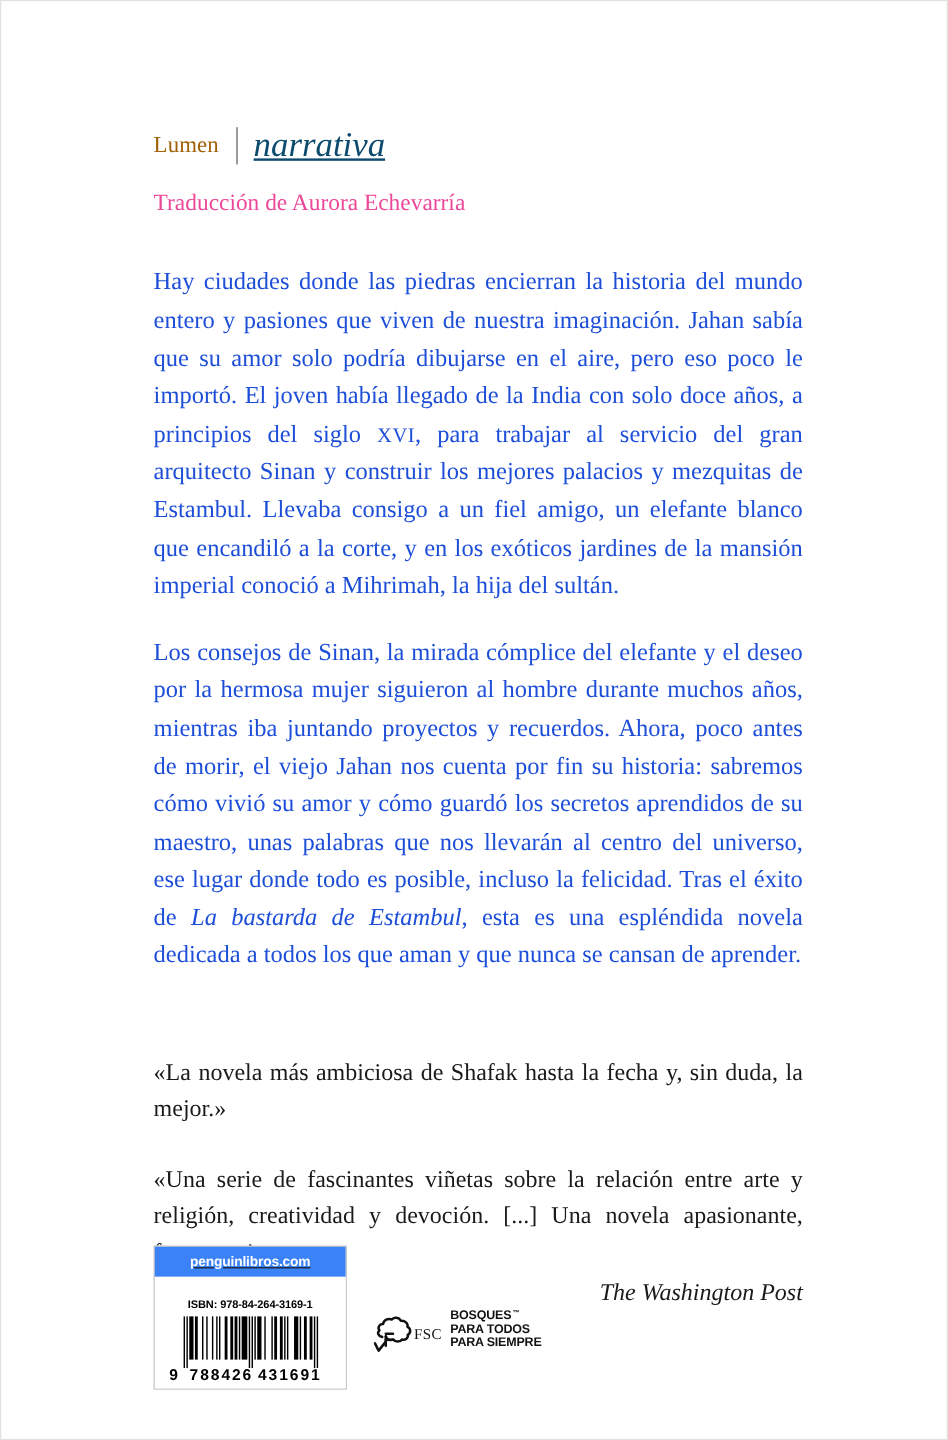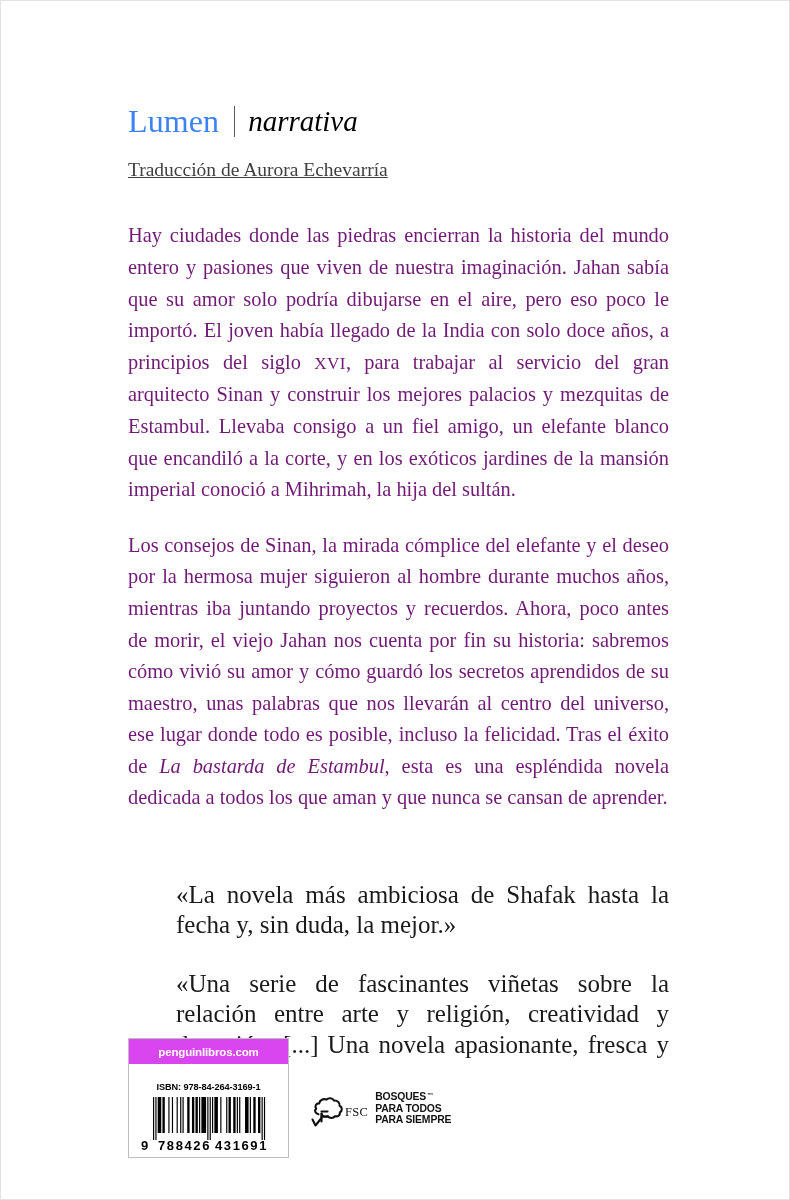--- a/index.html
+++ b/index.html
@@ -27,76 +27,75 @@
   }
 
   
   .imprint {
     margin-top: 103px;
     display: flex;
     align-items: center;
     height: 34px;
   }
   .imprint-name {
-    font-size: 32px;
+    font-size: 19px;
     line-height: 1;
     letter-spacing: 0.1px;
-    color: #3b82f6;
+    color: #a16207;
   }
   .imprint-rule {
     width: 1px;
     height: 31px;
     background: #5a5a5a;
     margin: 0 13px 0 15px;
   }
   .imprint-collection {
     font-size: 29px;
     font-style: italic;
     line-height: 1;
-    color: #000000;
+    color: #0c4a6e;
+    text-decoration: underline;
   }
 
   .translator {
     margin-top: 20px;
     font-size: 19.5px;
     line-height: 1.25;
-    color: #404040;
-    text-decoration: underline;
+    color: #ec4899;
   }
 
   
   .blurb {
     margin-top: 38px;
   }
   .blurb p {
     margin: 0 0 24px 0;
     font-size: 20.4px;
     line-height: 31.6px;
     text-align: justify;
     text-justify: inter-word;
     hyphens: manual;
-    color: #701a75;
+    color: #1d4ed8;
   }
   .blurb p:last-child { margin-bottom: 0; }
   .smallcaps {
     font-size: 0.84em;
     letter-spacing: 0.4px;
   }
   .ital { font-style: italic; }
 
   
   .quotes { margin-top: 66px; }
   .quote-block { margin-bottom: 28px; }
   .quote-block:last-child { margin-bottom: 0; }
   .quote-text {
-    font-size: 25px;
+    font-size: 20px;
     line-height: 30.4px;
     text-align: justify;
     color: #1a1a1a;
-    margin-left: 48px;
   }
   .quote-source {
     margin-top: 7px;
     font-size: 20px;
     font-style: italic;
     text-align: right;
     color: #1a1a1a;
   }
 
   
@@ -111,25 +110,26 @@
   .barcode-card {
     position: absolute;
     left: 0;
     top: 0;
     width: 161px;
     background: #ffffff;
     border: 1px solid #bdbdbd;
     box-sizing: border-box;
   }
   .barcode-brandbar {
-    background: #d946ef;
+    background: #3b82f6;
     height: 25px;
     display: flex;
     align-items: center;
     justify-content: center;
+    text-decoration: underline;
   }
   .barcode-brandbar span {
     color: #ffffff;
     font-family: "Liberation Sans", sans-serif;
     font-weight: bold;
     font-size: 11.5px;
     letter-spacing: -0.15px;
   }
   .barcode-body {
     padding: 18px 6px 4px 6px;
@@ -206,20 +206,21 @@
       <p><span>Hay ciudades donde las piedras encierran la historia del mundo entero y pasiones que viven de nuestra imaginación. Jahan sabía que su amor solo podría dibujarse en el aire, pero eso poco le importó. El joven había llegado de la India con solo doce años, a principios del siglo </span><span class="smallcaps">XVI</span><span>, para trabajar al servicio del gran arquitecto Sinan y construir los mejores palacios y mezquitas de Estambul. Llevaba consigo a un fiel amigo, un elefante blanco que encandiló a la corte, y en los exóticos jardines de la mansión imperial conoció a Mihrimah, la hija del sultán.</span></p>
       <p><span>Los consejos de Sinan, la mirada cómplice del elefante y el deseo por la hermosa mujer siguieron al hombre durante muchos años, mientras iba juntando proyectos y recuerdos. Ahora, poco antes de morir, el viejo Jahan nos cuenta por fin su historia: sabremos cómo vivió su amor y cómo guardó los secretos aprendidos de su maestro, unas palabras que nos llevarán al centro del universo, ese lugar donde todo es posible, incluso la felicidad. Tras el éxito de </span><span class="ital">La bastarda de Estambul</span><span>, esta es una espléndida novela dedicada a todos los que aman y que nunca se cansan de aprender.</span></p>
     </div>
 
     <div class="quotes">
       <div class="quote-block">
         <div class="quote-text">«La novela más ambiciosa de Shafak hasta la fecha y, sin duda, la mejor.»</div>
       </div>
       <div class="quote-block">
         <div class="quote-text">«Una serie de fascinantes viñetas sobre la relación entre arte y religión, creatividad y devoción. [...] Una novela apasionante, fresca y viva.»</div>
+        <div class="quote-source">The Washington Post</div>
       </div>
     </div>
 
   </div>
 
   <div class="footer">
 
     <div class="barcode-card">
       <div class="barcode-brandbar">
         <span>penguinlibros.com</span>

